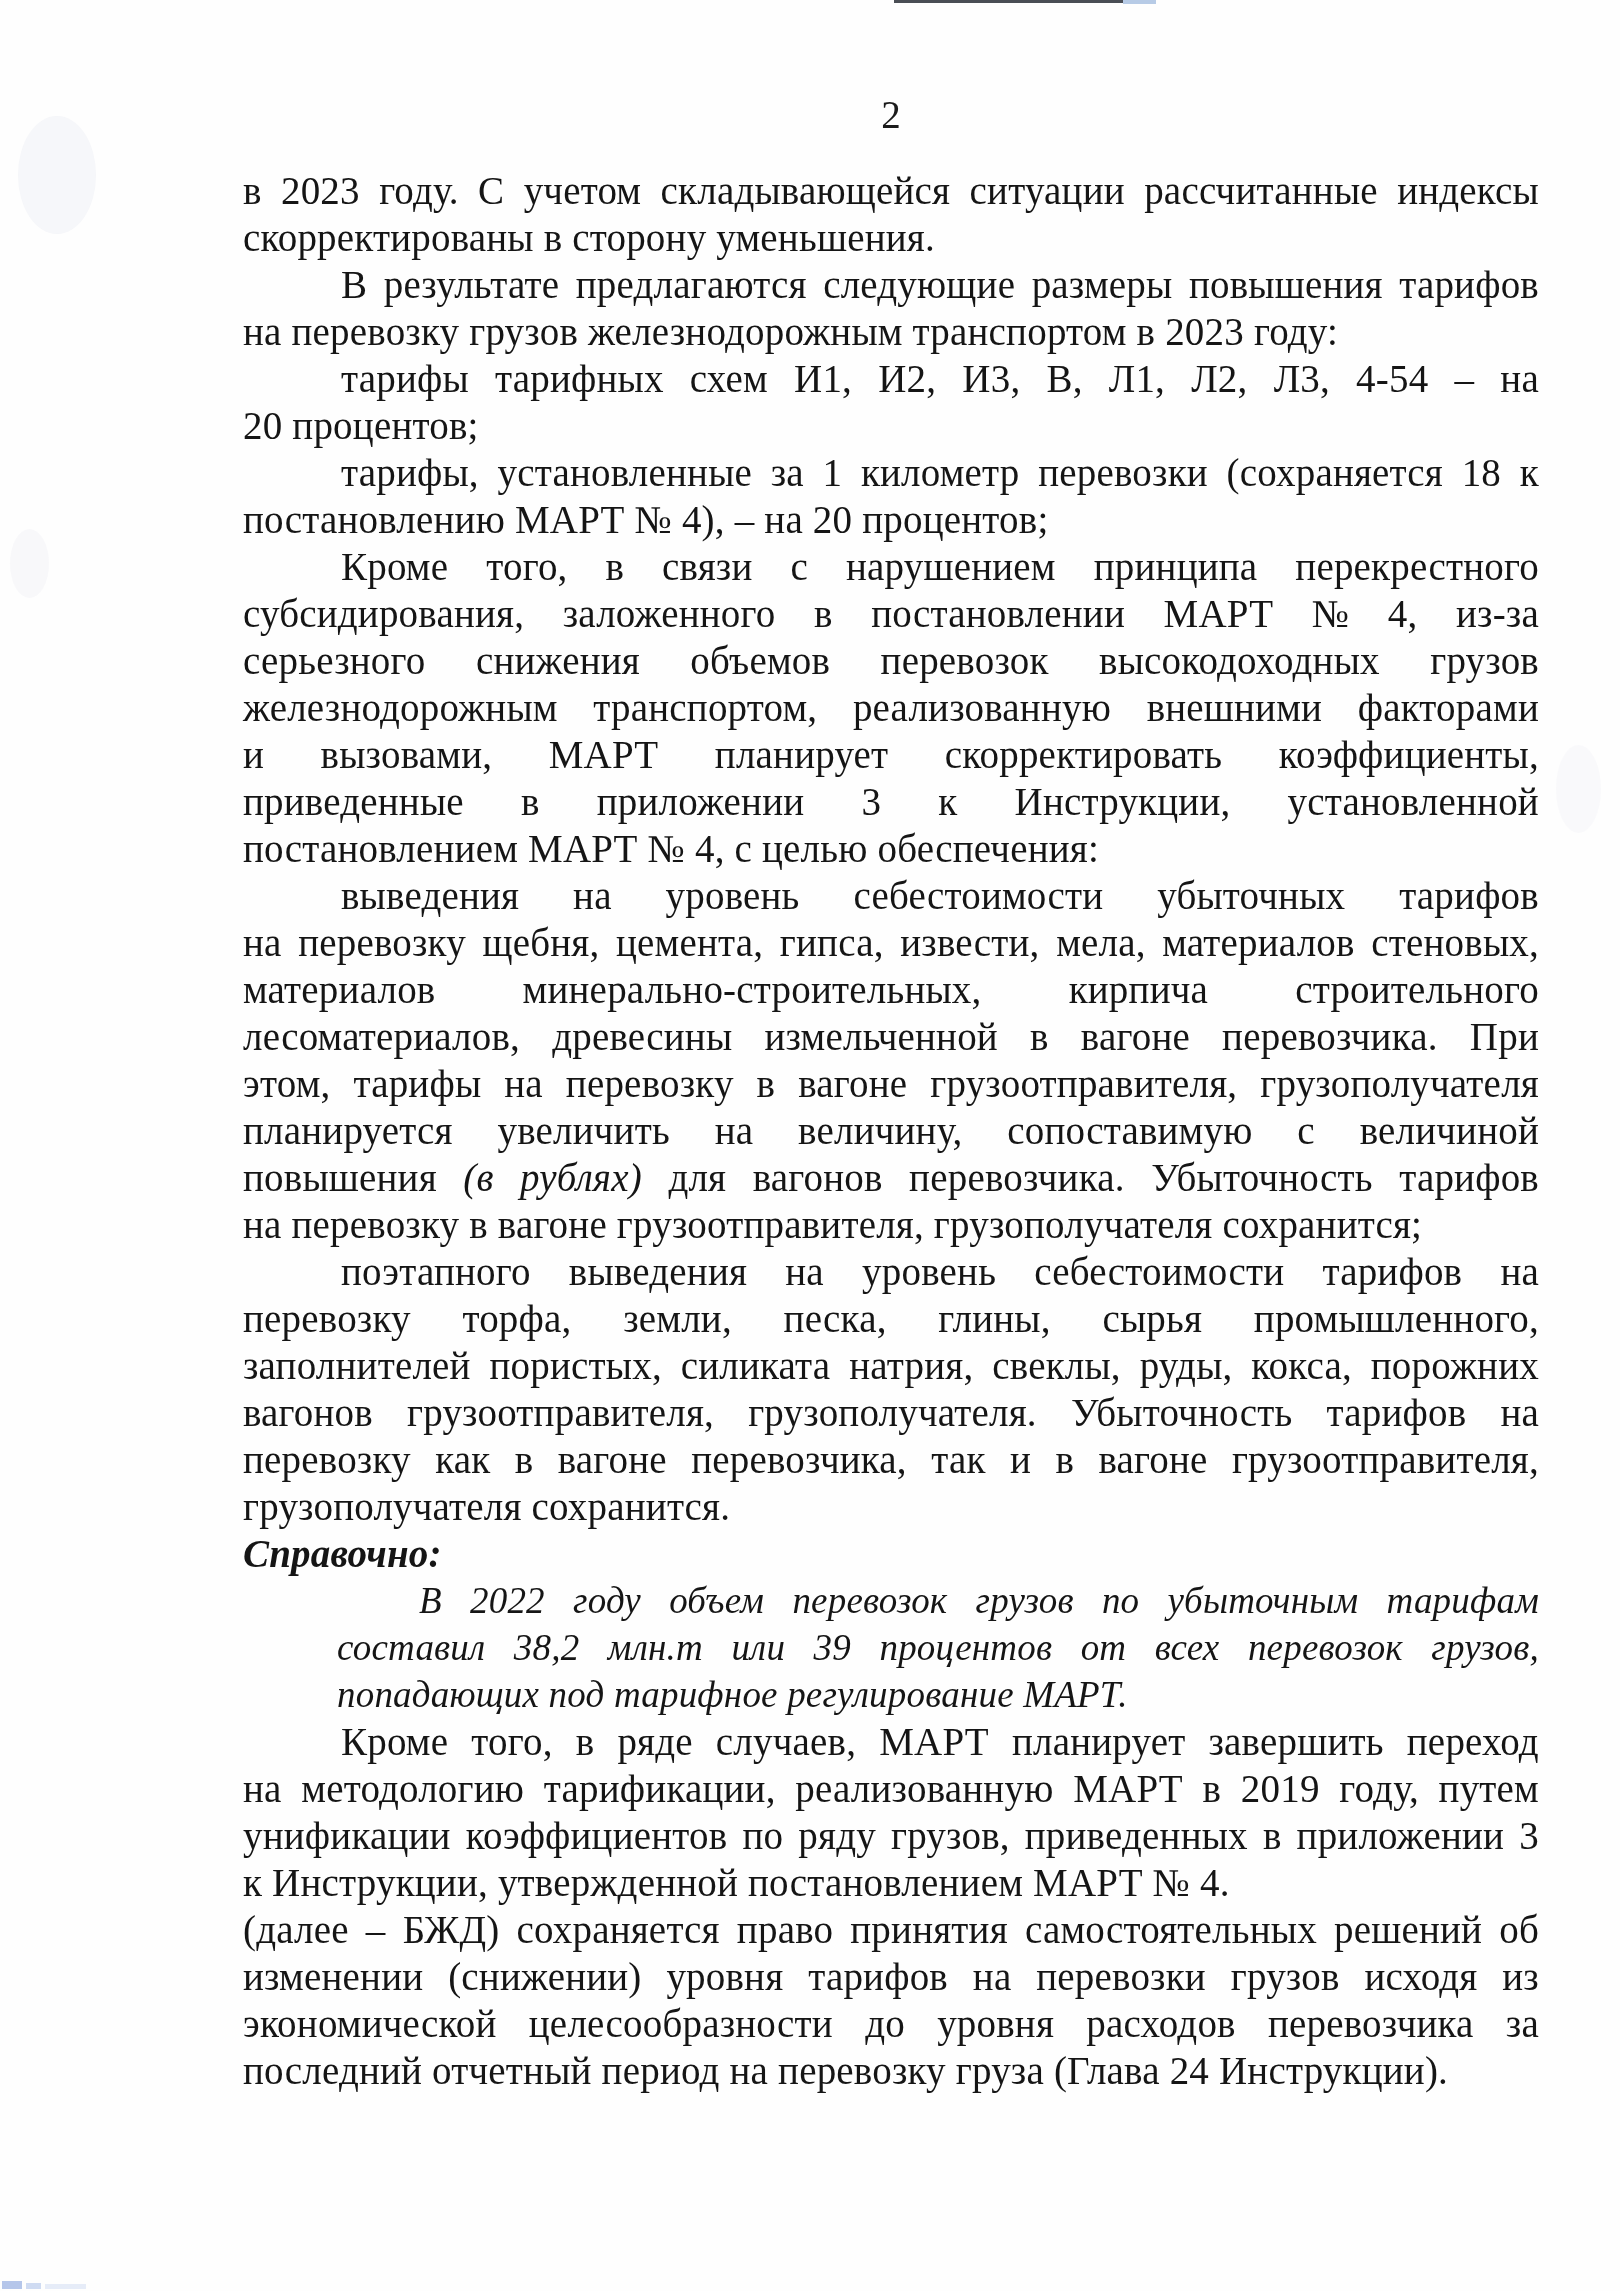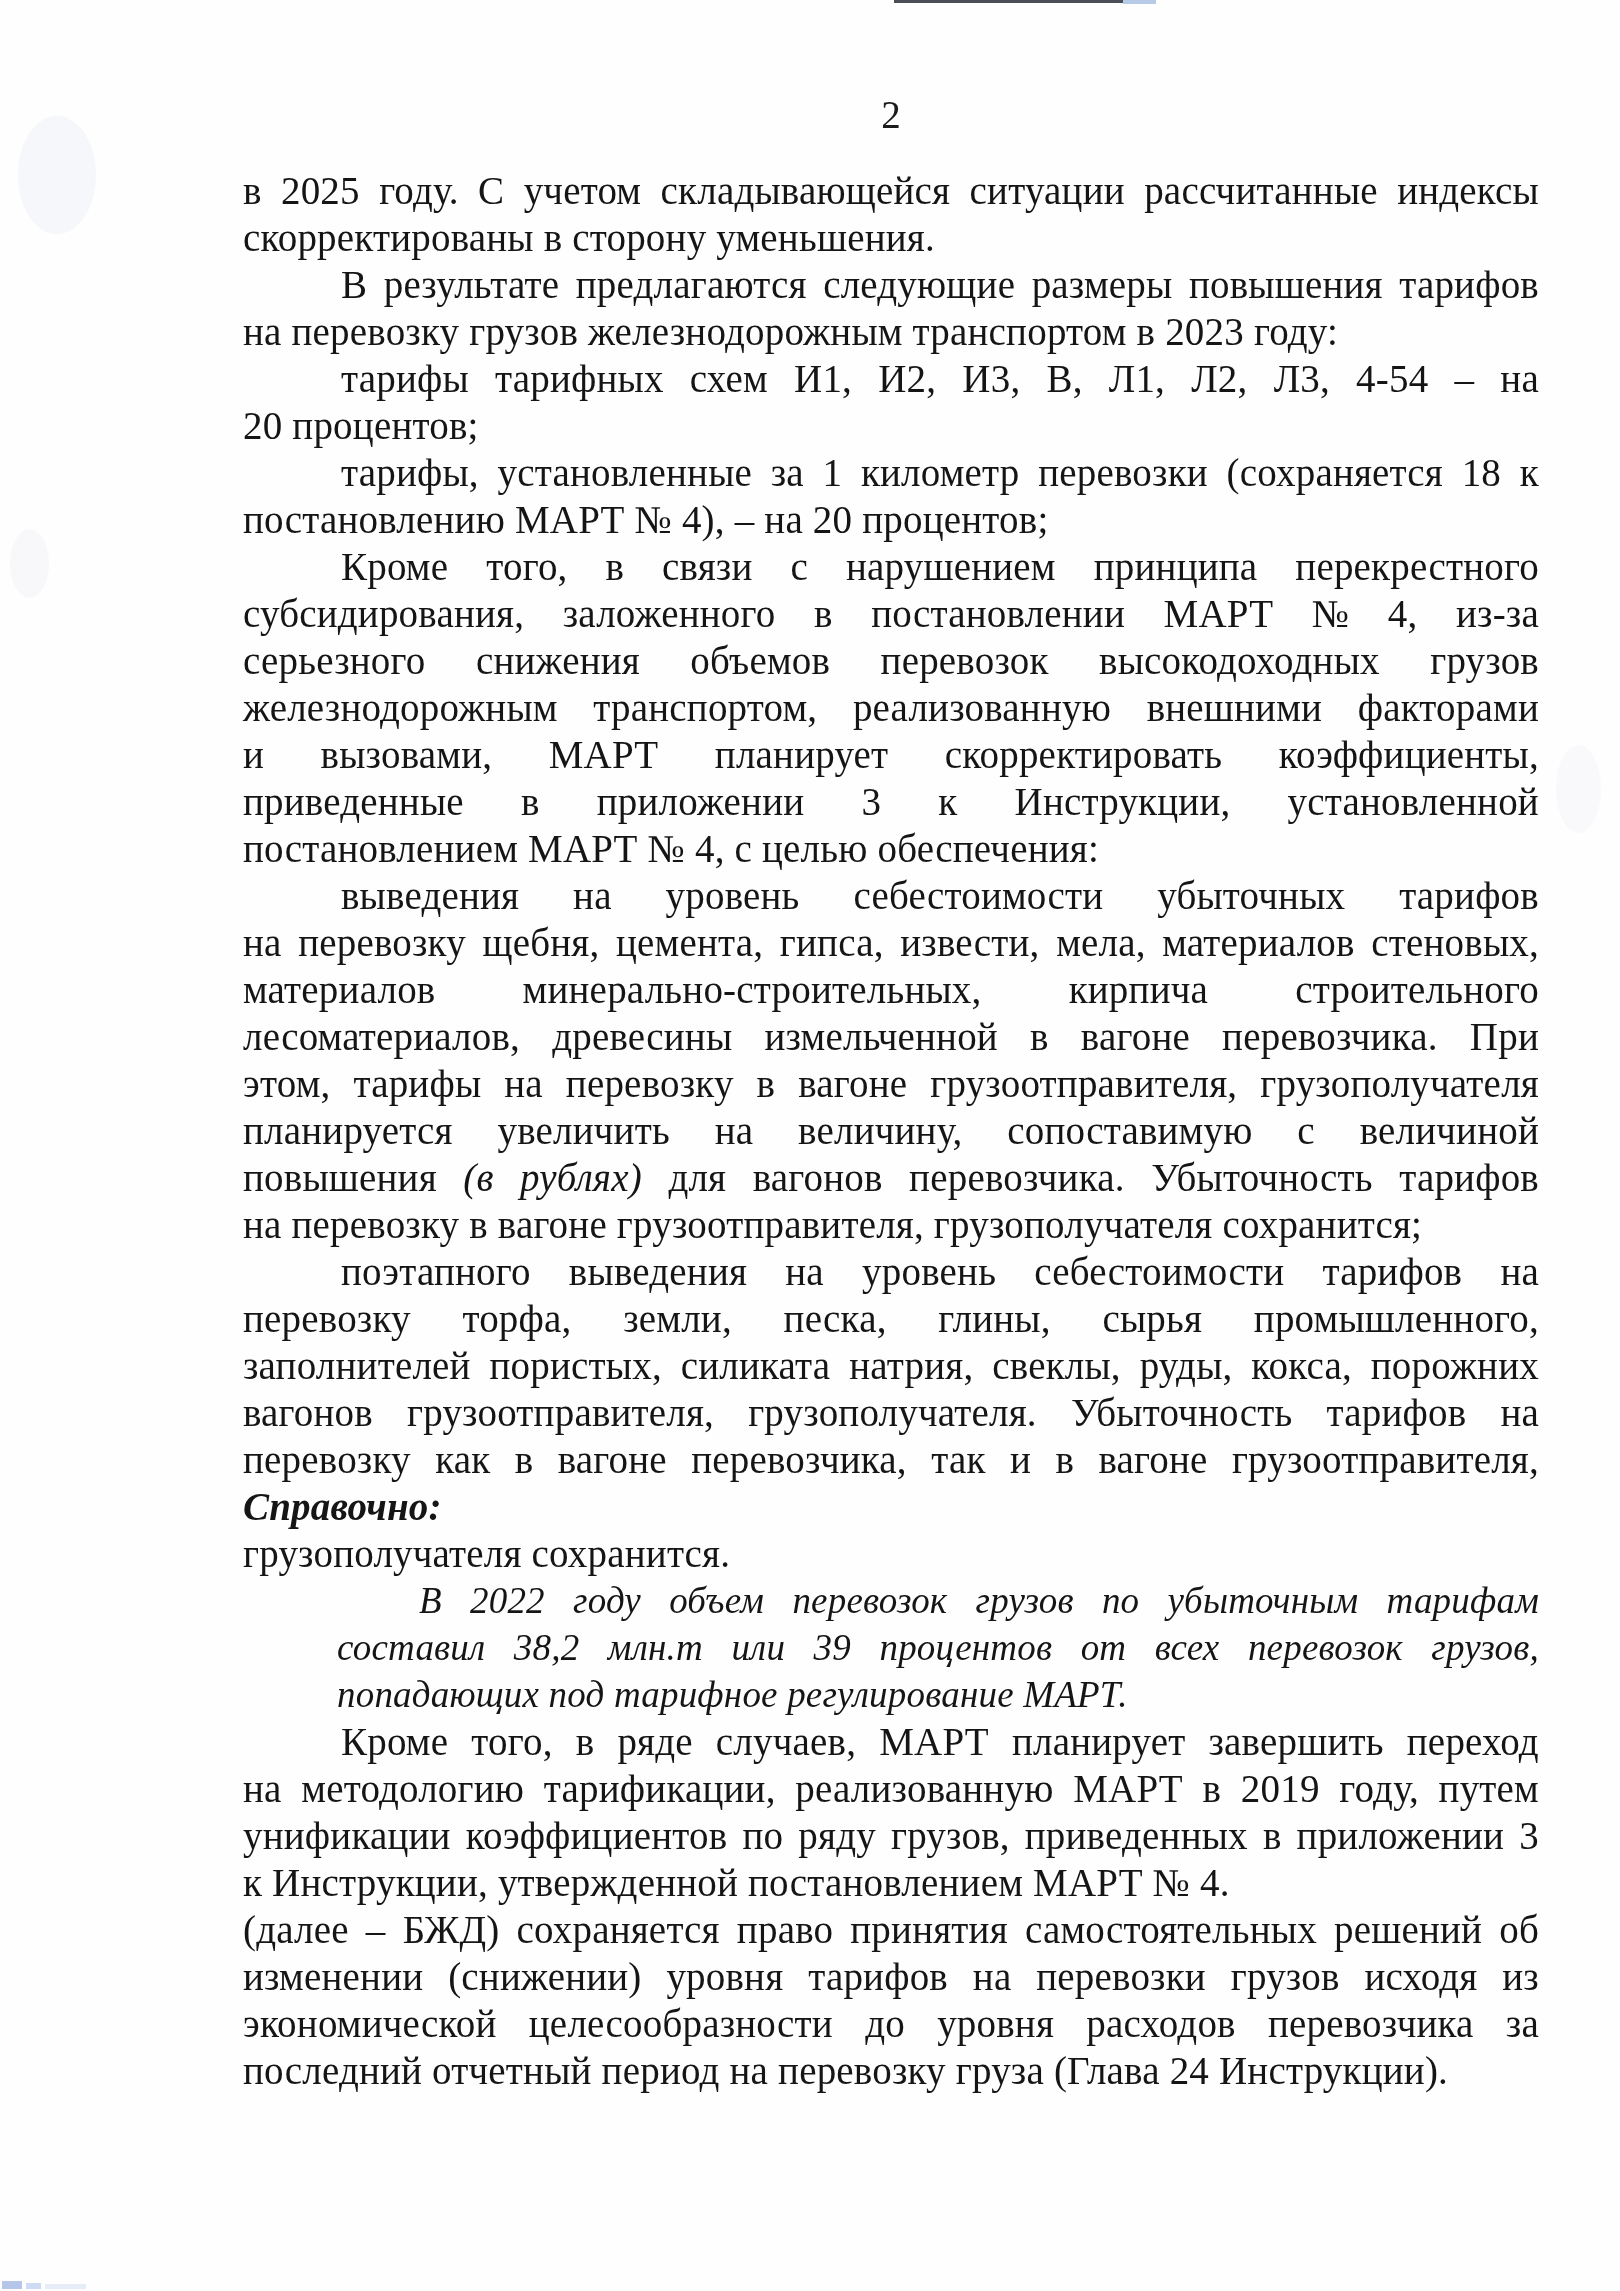--- a/index.html
+++ b/index.html
@@ -69,21 +69,21 @@
   <div class="art-top-blue"></div>
   <div class="art-bl1"></div>
   <div class="art-bl2"></div>
   <div class="art-bl3"></div>
 
   <div class="pageno">2</div>
 
   <div class="textcol">
       <div class="line j">
         <span>в</span>
-        <span>2025</span>
+        <span>2023</span>
         <span>году.</span>
         <span>С</span>
         <span>учетом</span>
         <span>складывающейся</span>
         <span>ситуации</span>
         <span>рассчитанные</span>
         <span>индексы</span>
       </div>
       <div class="line plain"><span>скорректированы в сторону уменьшения.</span></div>
       <div class="line j ind">
@@ -282,22 +282,22 @@
         <span>как</span>
         <span>в</span>
         <span>вагоне</span>
         <span>перевозчика,</span>
         <span>так</span>
         <span>и</span>
         <span>в</span>
         <span>вагоне</span>
         <span>грузоотправителя,</span>
       </div>
+      <div class="line plain"><span>грузополучателя сохранится.</span></div>
       <div class="line plain bi"><span>Справочно:</span></div>
-      <div class="line plain"><span>грузополучателя сохранится.</span></div>
       <div class="line j ind ref">
         <span>В</span>
         <span>2022</span>
         <span>году</span>
         <span>объем</span>
         <span>перевозок</span>
         <span>грузов</span>
         <span>по</span>
         <span>убыточным</span>
         <span>тарифам</span>

